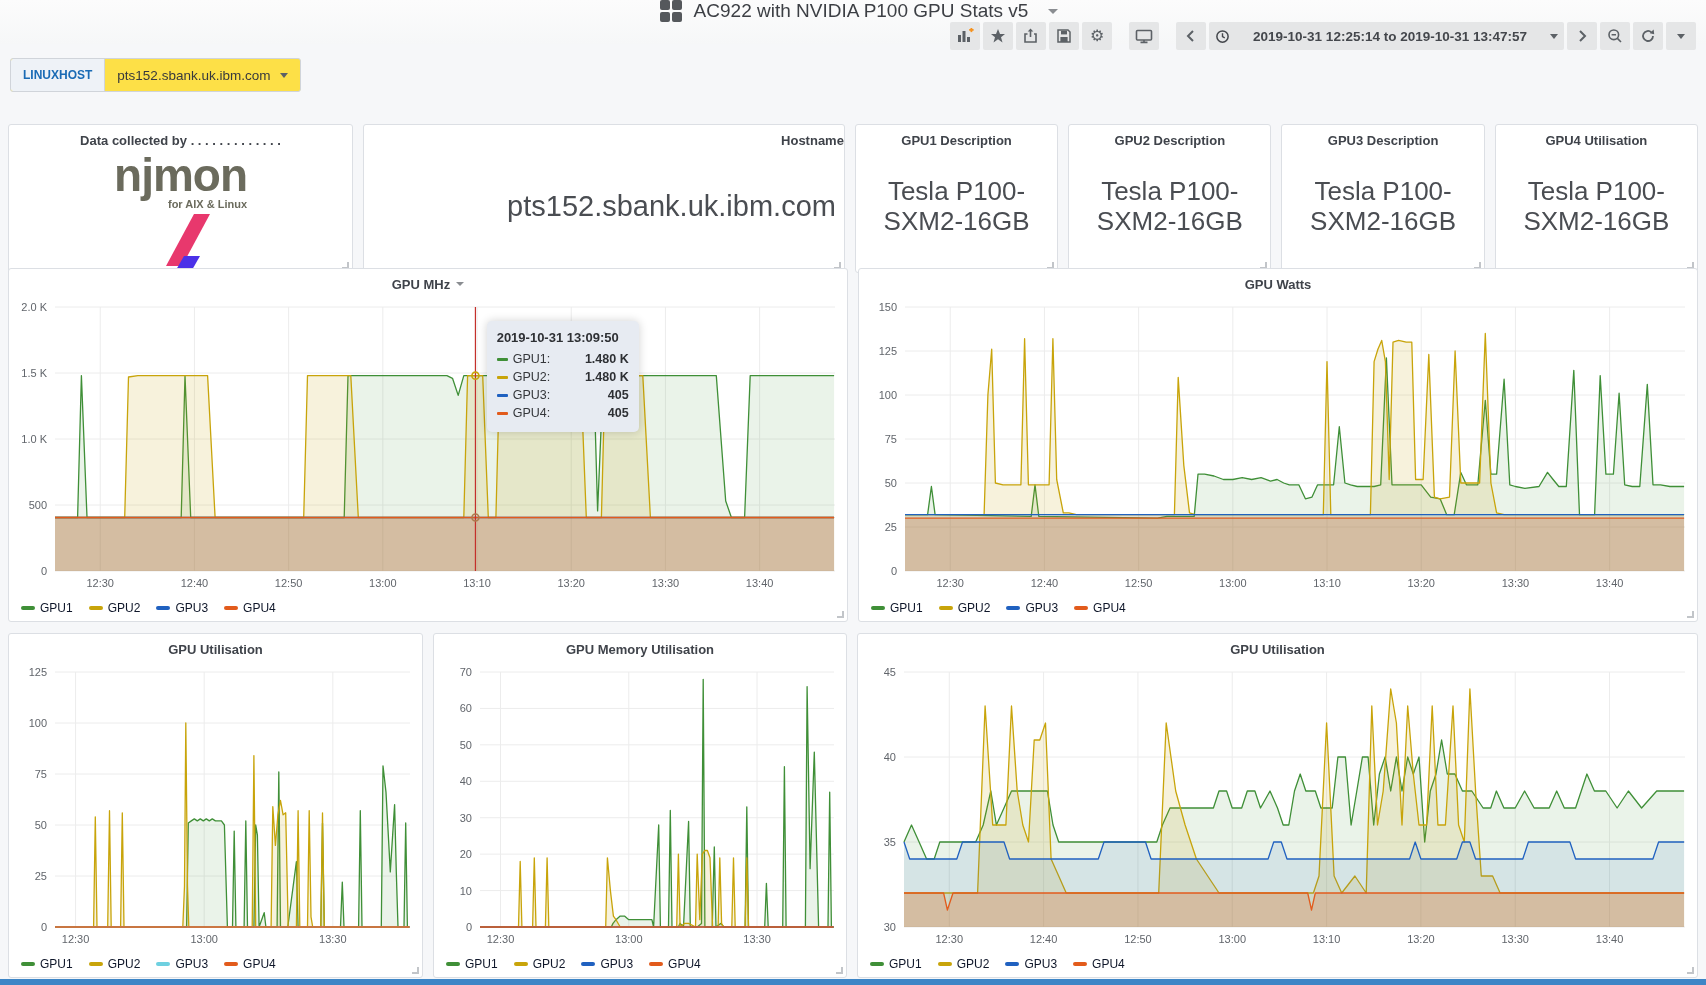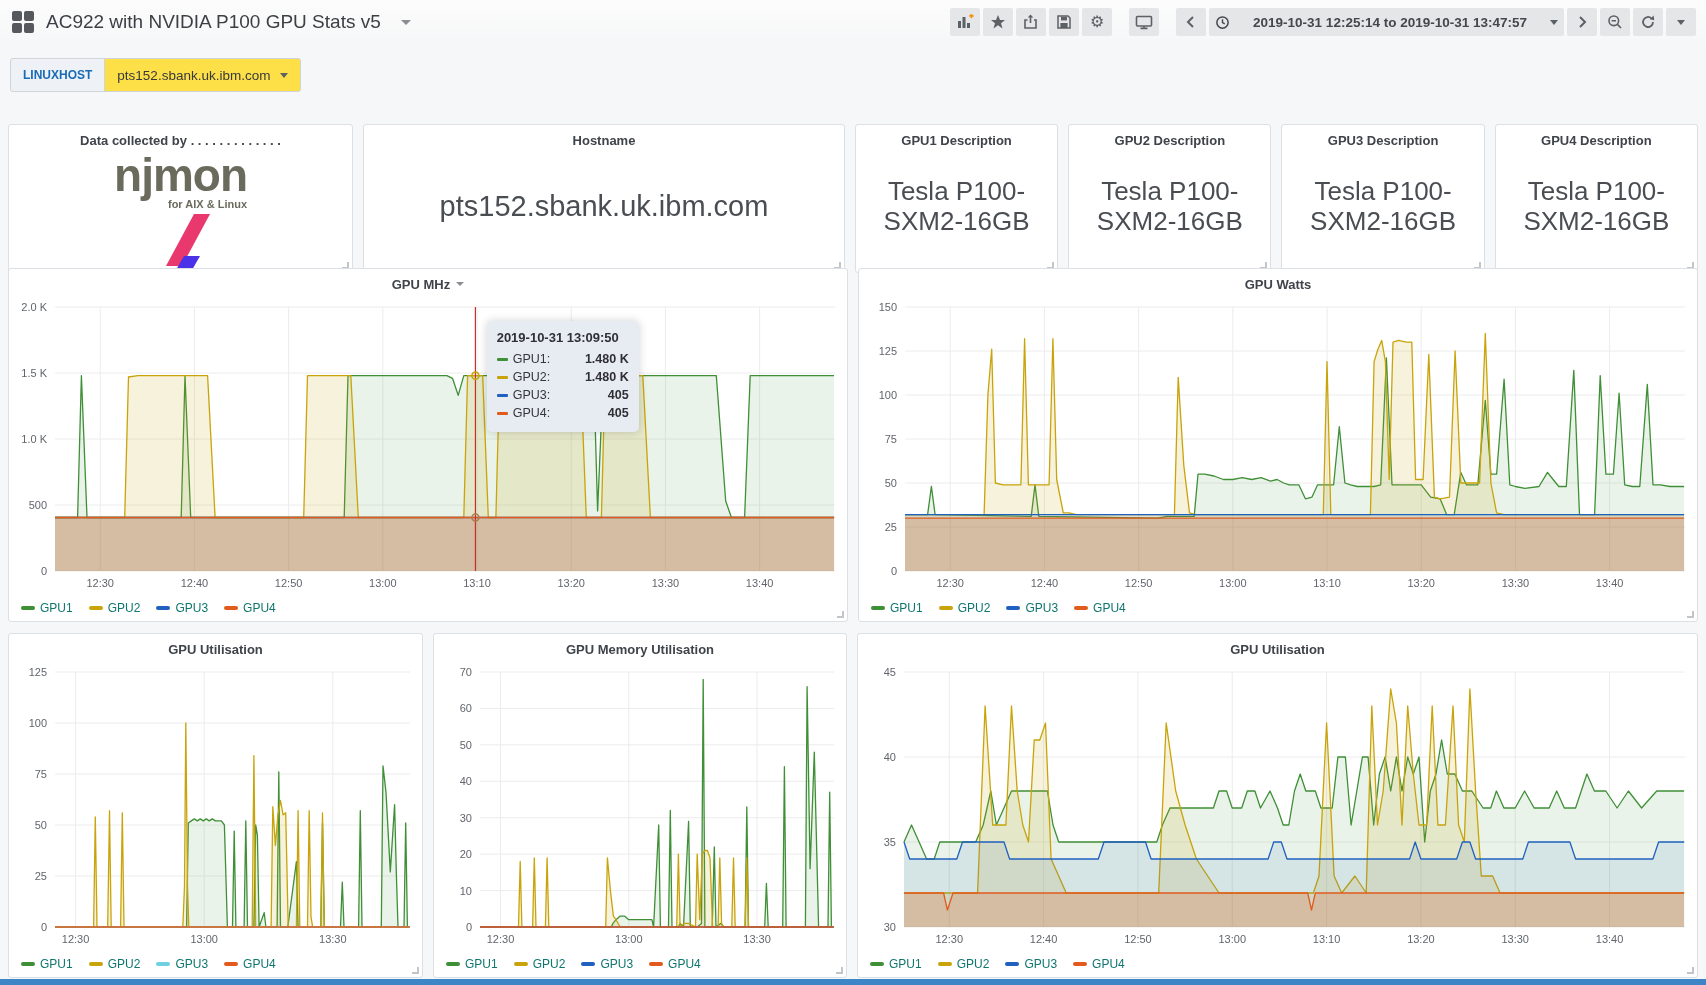--- a/index.html
+++ b/index.html
@@ -1,21 +1,21 @@
 <!DOCTYPE html>
 <html><head>
 <meta charset="utf-8">
 <style>
   * { margin:0; padding:0; box-sizing:border-box; }
   html,body { width:1706px; height:985px; overflow:hidden; background:#f6f7f9;
     font-family:"Liberation Sans", sans-serif; color:#3f434a; }
 
   
   .topnav { position:absolute; left:0; top:0; width:100%; height:44px;
-    background:linear-gradient(#fcfcfc,#f6f7f8); display:flex; align-items:center; }
+    background:linear-gradient(#fcfcfc,#f6f7f8); display:flex; align-items:center;flex-direction:column; }
   .nav-left { display:flex; align-items:center; gap:12px; padding-left:12px; }
   .grid-icon { width:22px; height:22px; display:grid; grid-template-columns:10px 10px; grid-template-rows:10px 10px; gap:2px; }
   .grid-icon span { background:#55585c; border-radius:2px; }
   .dash-title { font-size:19px; color:#3c3f44; }
   .title-caret { width:0; height:0; border-left:5px solid transparent; border-right:5px solid transparent;
     border-top:5px solid #8a8d91; display:inline-block; margin-left:8px; }
   .nav-right { margin-left:auto; display:flex; align-items:center; padding-right:10px; }
   .tbtn { height:28px; min-width:30px; background:#e5e6e7; border:0; border-radius:2px;
     display:flex; align-items:center; justify-content:center; margin-left:3px; cursor:pointer;
     color:#5c6166; font-size:14px; padding:0 6px; }
@@ -42,38 +42,38 @@
     display:flex; flex-direction:column; }
   .resize-handle { position:absolute; right:3px; bottom:3px; width:7px; height:7px;
     border-right:2px solid #c2c5c9; border-bottom:2px solid #c2c5c9; cursor:nwse-resize; }
   .panel-title { height:30px; display:flex; align-items:center; justify-content:center;
     font-size:13px; font-weight:bold; color:#3f434a; cursor:pointer; flex:0 0 auto; }
   .ptitle-caret { width:0; height:0; border-left:4px solid transparent; border-right:4px solid transparent;
     border-top:4px solid #8a8d91; margin-left:6px; }
 
   
   .p-data  { flex:346 0 0; }
-  .p-host  { flex:484 0 0; }
+  .p-host  { flex:484 0 0;align-items:flex-end; }
   .p-gdesc { flex:203 0 0; }
   .stat-body { flex:1; display:flex; align-items:center; justify-content:center; text-align:center; padding:0 8px 14px; }
   .stat-value { font-size:29px; font-weight:500; color:#4a4d52; line-height:1.15; }
   .gdesc-value { font-size:26px; }
 
   
   .njmon { display:flex; align-items:center; gap:2px;flex-direction:column; }
   .njmon-text { text-align:right; color:#6b6b5d; }
   .njmon-word { font-size:46px; font-weight:bold; letter-spacing:-1px; line-height:0.9; }
   .njmon-sub { font-size:11px; font-weight:bold; margin-top:2px; }
 
   
   .p-chart-half { flex:1 1 0; }
   .p-chart-sm { flex:1 1 0; }
   .p-chart-lg { flex:2.033 1 0; }
   .chart-body { flex:1 1 auto; min-height:0; }
-  .legend { flex:0 0 26px; display:flex; align-items:center; padding-left:12px; font-size:12px; color:#0f766e; gap:16px; }
+  .legend { flex:0 0 26px; display:flex; align-items:center; padding-left:12px; font-size:12px; color:#0f172a; gap:16px; }
   .legend .li { display:flex; align-items:center; gap:5px; cursor:pointer; }
   .legend .li i { width:14px; height:4px; border-radius:2px; display:inline-block; }
 
   
   .gtooltip { position:absolute; left:57%; top:52px; width:152px; background:#e7ebf2;
     border-radius:5px; box-shadow:0 0 10px rgba(0,0,0,.18); padding:9px 10px 8px; z-index:5; font-size:12.5px; }
   .gtooltip .tt-time { font-weight:bold; color:#2e3034; margin-bottom:7px; font-size:13px; }
   .tt-row { display:flex; align-items:center; margin:4px 0; color:#35373b; }
   .tt-row i { width:11px; height:3px; border-radius:1px; margin-right:5px; }
   .tt-val { margin-left:auto; font-weight:bold; color:#2e3034; }
@@ -222,21 +222,21 @@
 
   <div class="panel p-gdesc">
     <div class="panel-title">GPU3 Description</div>
     <div class="stat-body">
         <div class="stat-value gdesc-value">Tesla P100-SXM2-16GB</div>
       </div>
     <span class="resize-handle"></span>
   </div>
 
   <div class="panel p-gdesc">
-    <div class="panel-title">GPU4 Description</div>
+    <div class="panel-title">GPU4 Utilisation</div>
     <div class="stat-body">
         <div class="stat-value gdesc-value">Tesla P100-SXM2-16GB</div>
       </div>
     <span class="resize-handle"></span>
   </div>
 </div>
 
 <div class="row2">
   <div class="panel p-chart-half">
     <div class="panel-title">

